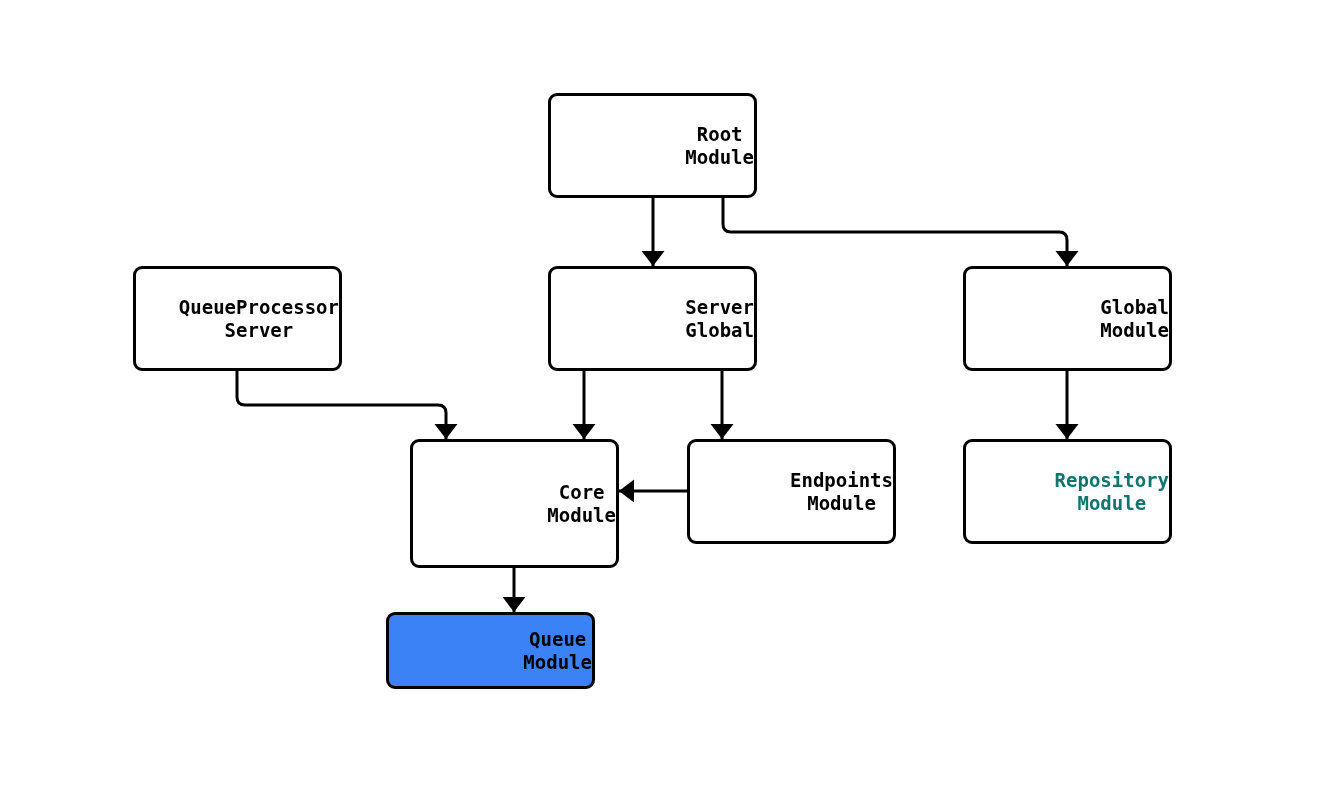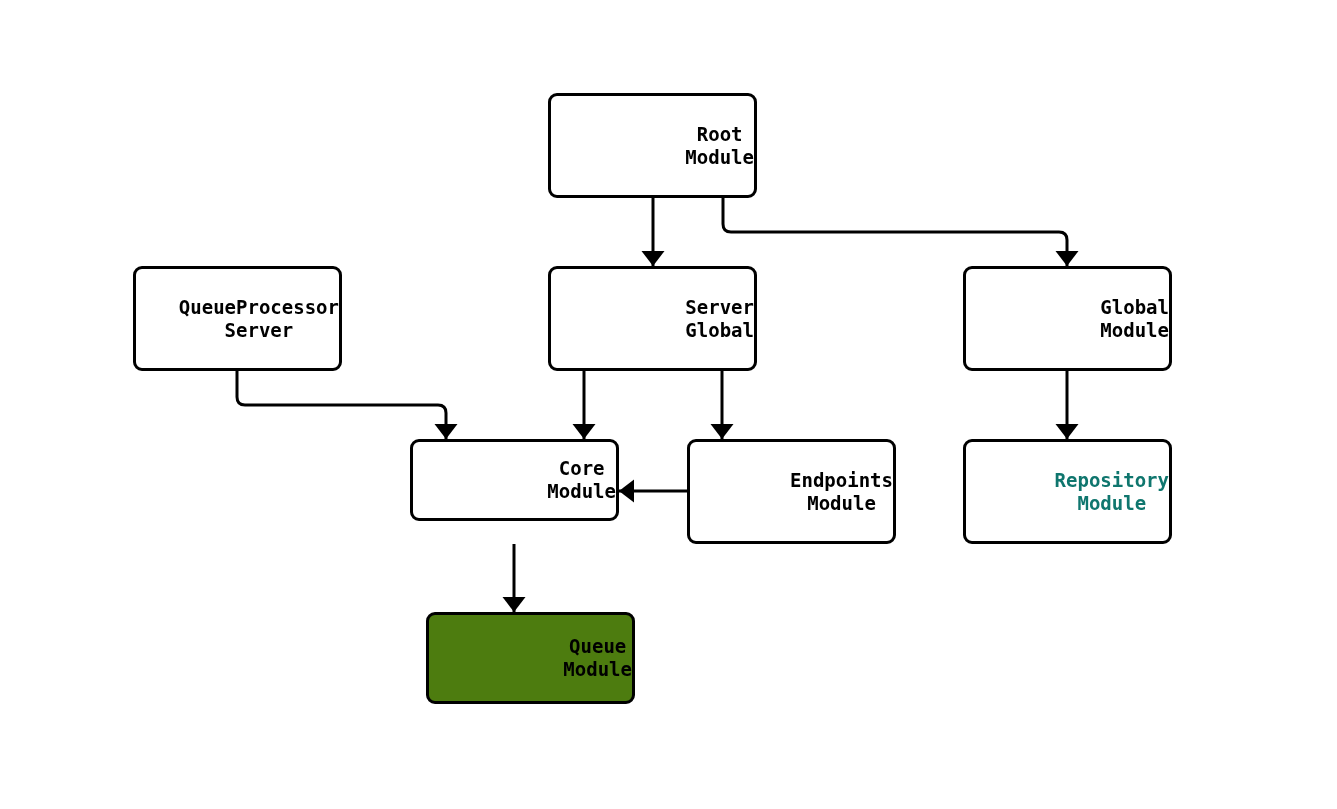--- a/index.html
+++ b/index.html
@@ -75,30 +75,30 @@
 Server</div>
       </div>
       <div class="node" style="left: 548px; top: 266px; width: 209px; height: 105px; background: rgb(255, 255, 255); border-color: rgb(0, 0, 0);">
         <div class="node-label" style="color: rgb(0, 0, 0);">Server
 Global</div>
       </div>
       <div class="node" style="left: 963px; top: 266px; width: 209px; height: 105px; background: rgb(255, 255, 255); border-color: rgb(0, 0, 0);">
         <div class="node-label" style="color: rgb(0, 0, 0);">Global
 Module</div>
       </div>
-      <div class="node" style="left: 410px; top: 439px; width: 209px; height: 82px; background: rgb(255, 255, 255); border-color: rgb(0, 0, 0);">
+      <div class="node" style="left: 410px; top: 439px; width: 209px; height: 129px; background: rgb(255, 255, 255); border-color: rgb(0, 0, 0);">
         <div class="node-label" style="color: rgb(0, 0, 0);">Core
 Module</div>
       </div>
       <div class="node" style="left: 687px; top: 439px; width: 209px; height: 105px; background: rgb(255, 255, 255); border-color: rgb(0, 0, 0);">
         <div class="node-label" style="color: rgb(0, 0, 0);">Endpoints
 Module</div>
       </div>
       <div class="node" style="left: 963px; top: 439px; width: 209px; height: 105px; background: rgb(255, 255, 255); border-color: rgb(0, 0, 0);">
         <div class="node-label" style="color: #0f766e;">Repository
 Module</div>
       </div>
-      <div class="node" style="left: 426px; top: 612px; width: 209px; height: 92px; background: #4d7c0f; border-color: rgb(0, 0, 0);">
+      <div class="node" style="left: 386px; top: 612px; width: 209px; height: 77px; background: #3b82f6; border-color: rgb(0, 0, 0);">
         <div class="node-label" style="color: rgb(0, 0, 0);">Queue
 Module</div>
       </div>
     </div>
 </div>
 
 </body></html>

